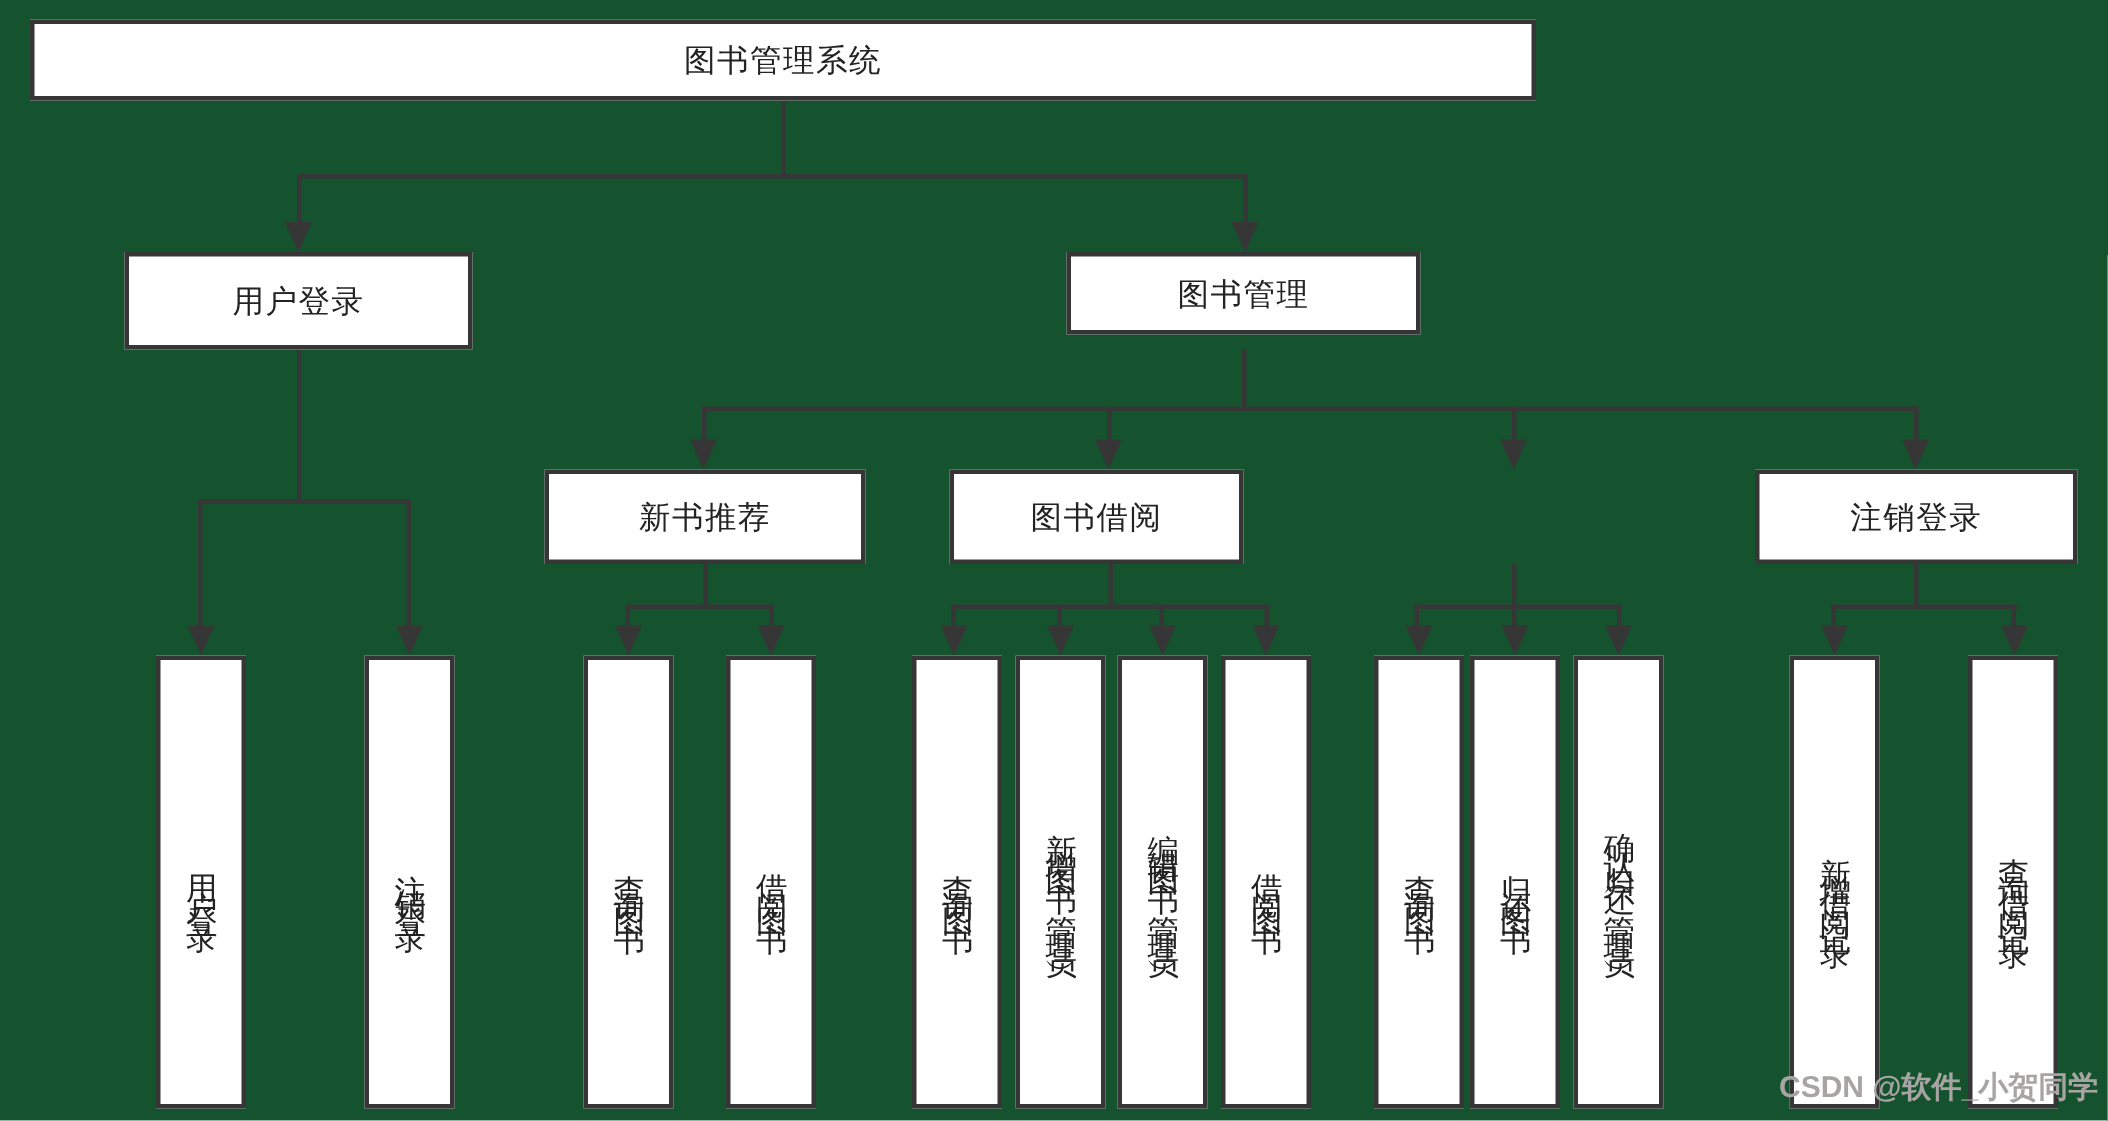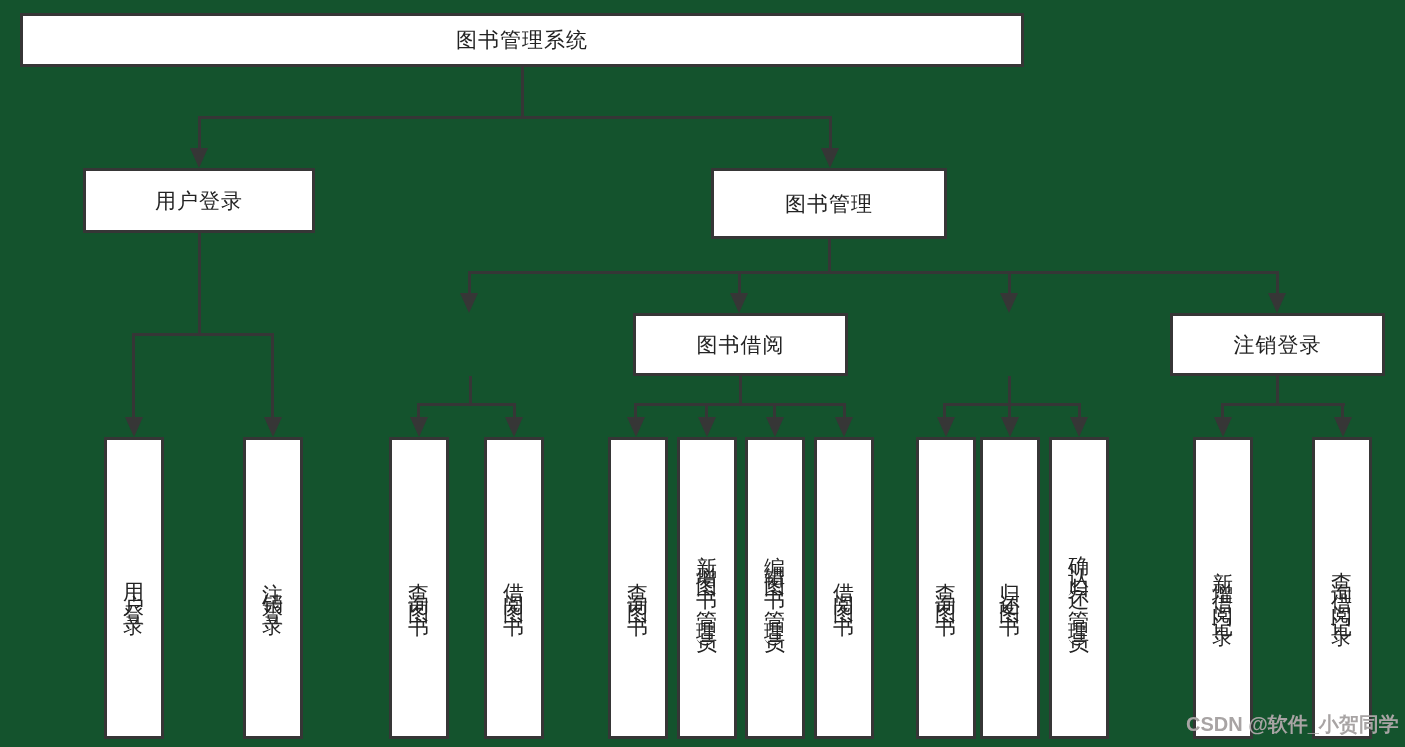--- a/index.html
+++ b/index.html
@@ -105,23 +105,24 @@
   <div class="line" style="left:1276px;top:376px;width:3px;height:30px"></div>
   <div class="line" style="left:1221px;top:403px;width:124px;height:3px"></div>
   <div class="line" style="left:1221px;top:403px;width:3px;height:16px"></div>
   <div class="line" style="left:1341px;top:403px;width:3px;height:16px"></div>
   <div class="arrow" style="left:1214px;top:417px"></div>
   <div class="arrow" style="left:1334px;top:417px"></div>
 
   <div class="hbox" style="left:20px;top:13px;width:1004px;height:54px">图书管理系统</div>
 
   <div class="hbox" style="left:83px;top:168px;width:232px;height:65px">用户登录</div>
-  <div class="hbox" style="left:711px;top:168px;width:236px;height:71px">图书管理</div>
+  <div class="hbox" style="left:711px;top:168px;width:236px;height:55px">图书管理</div>
 
-  <div class="hbox" style="left:633px;top:313px;width:215px;height:63px">图书借阅</div>
+  <div class="hbox" style="left:363px;top:313px;width:214px;height:63px">新书推荐</div>
+  <div class="hbox" style="left:633px;top:313px;width:196px;height:63px">图书借阅</div>
   <div class="hbox" style="left:1170px;top:313px;width:215px;height:63px">注销登录</div>
 
   <div class="vbox" style="left:104px;top:437px;width:60px;height:302px">
     <span class="vtext">用户登录</span>
   </div>
   <div class="vbox" style="left:243px;top:437px;width:60px;height:302px">
     <span class="vtext">注销登录</span>
   </div>
 
   <div class="vbox" style="left:389px;top:437px;width:60px;height:302px">

